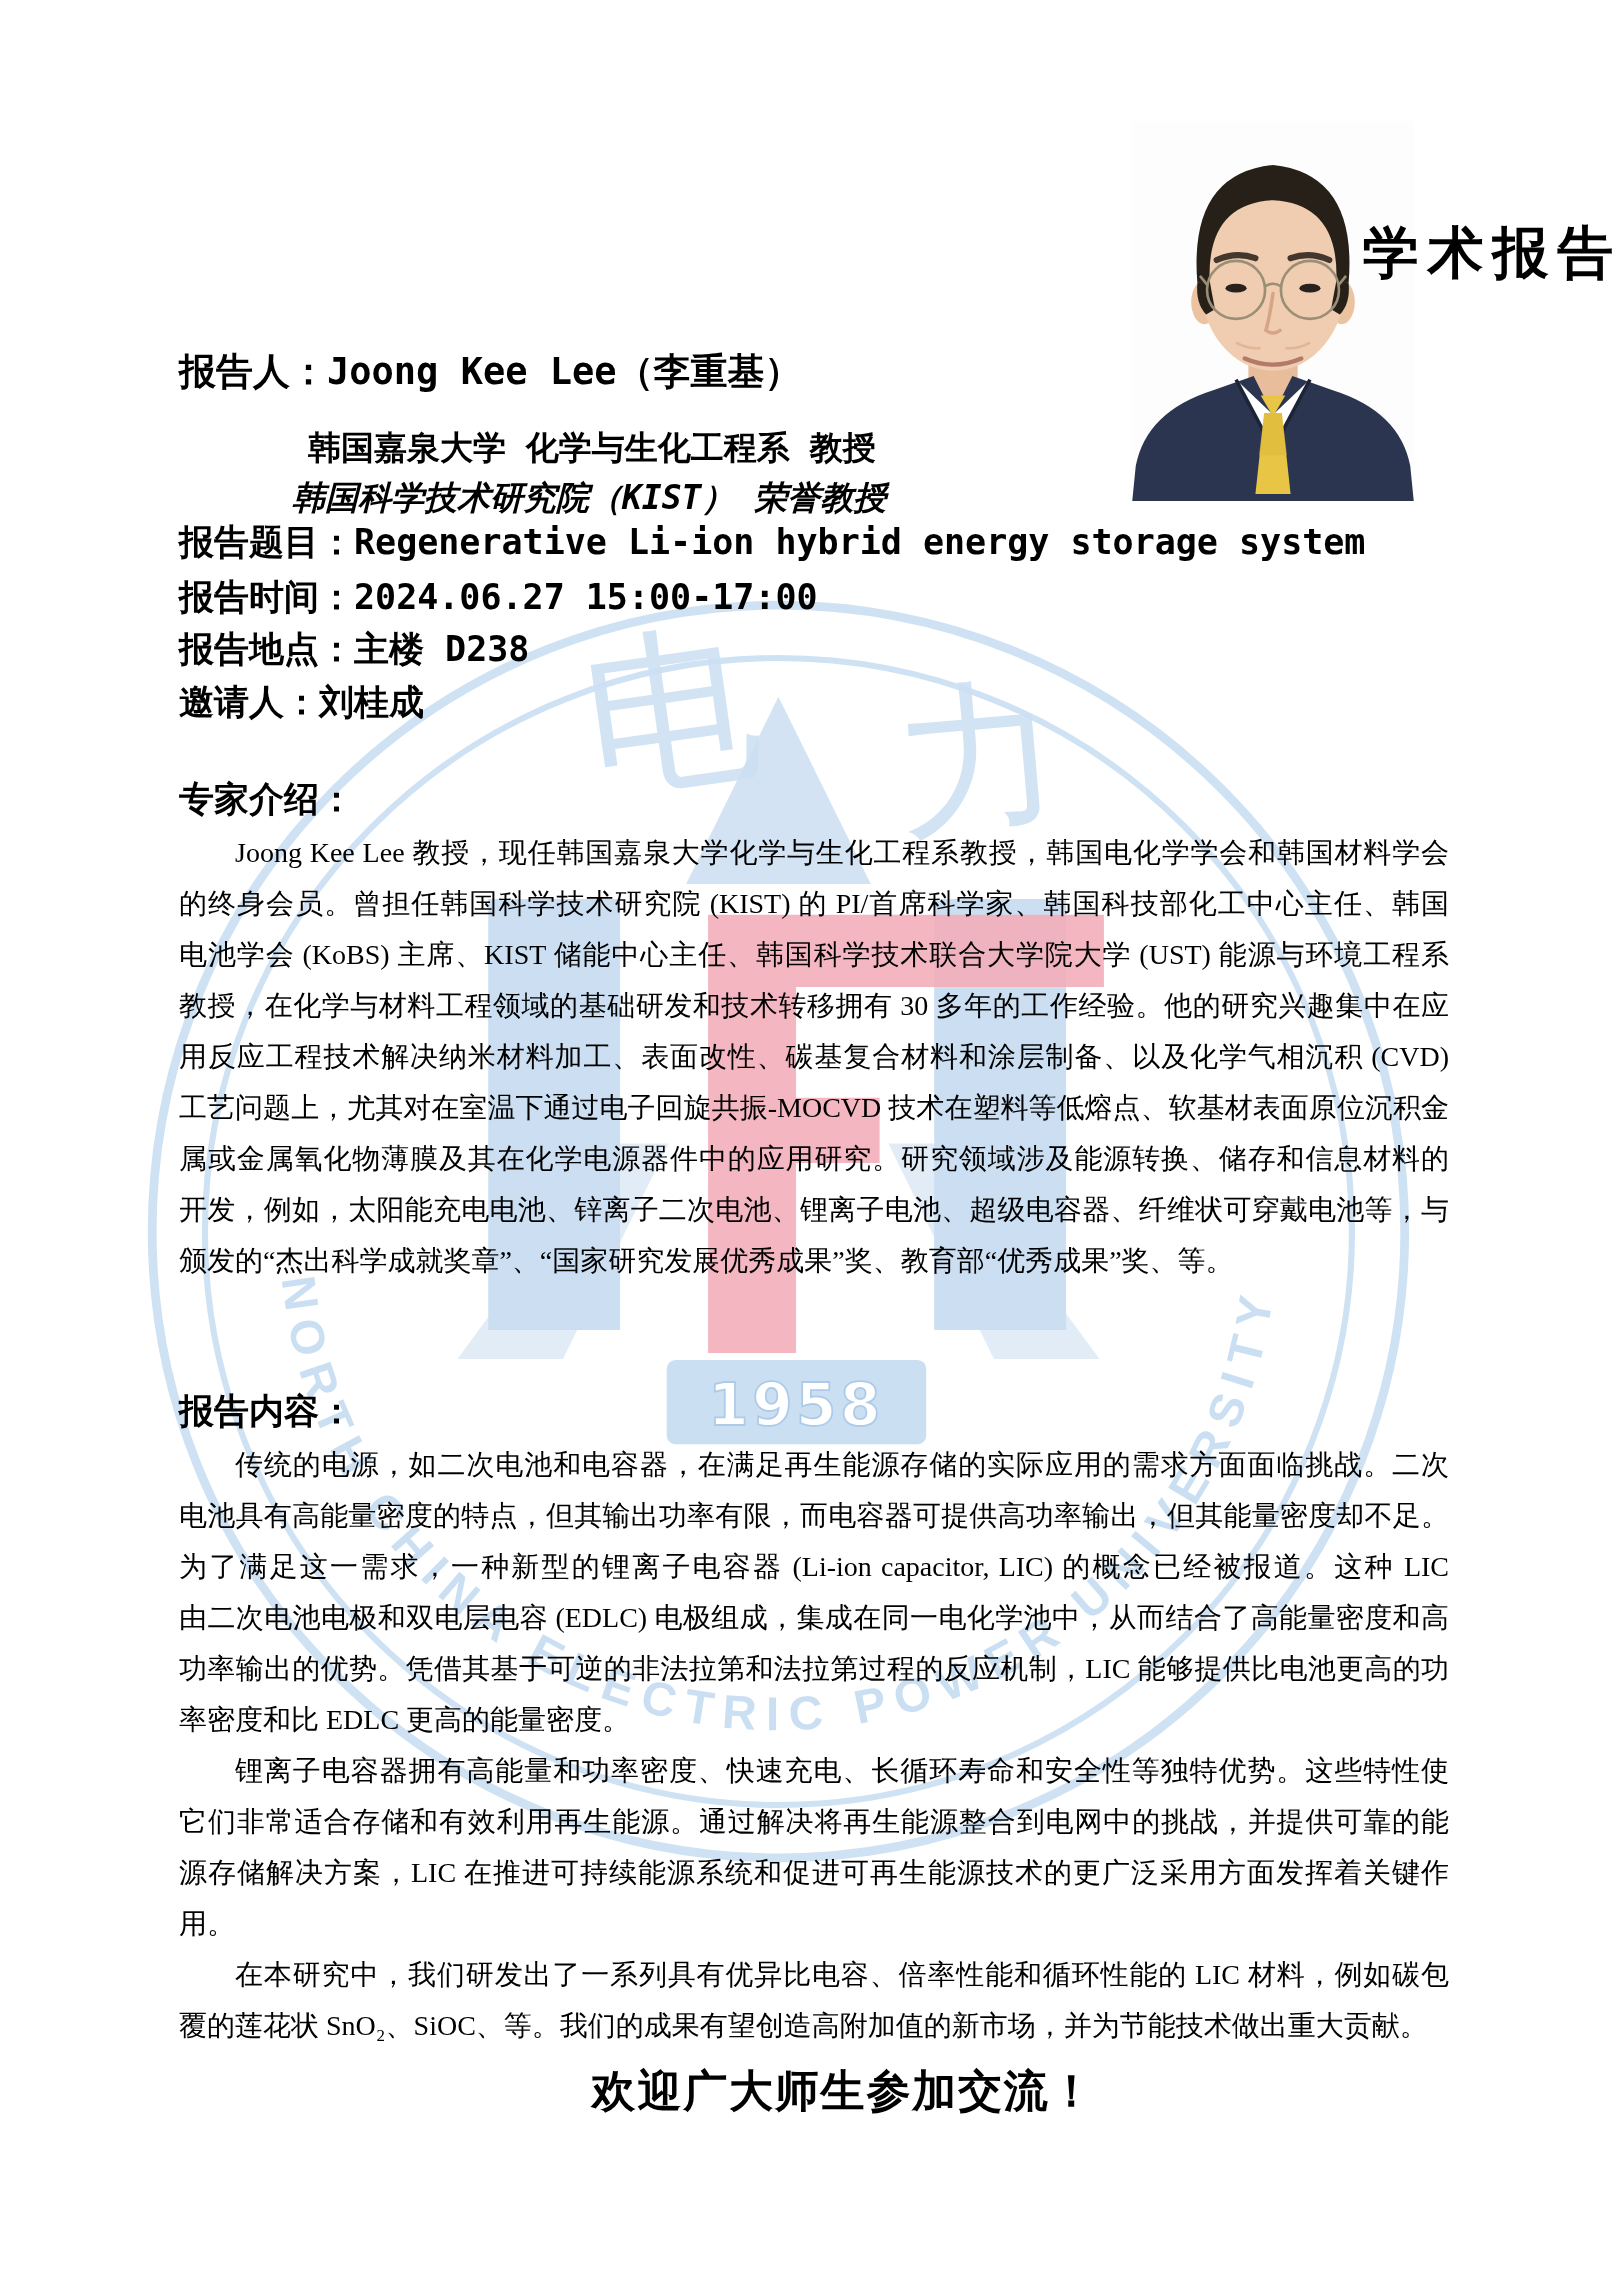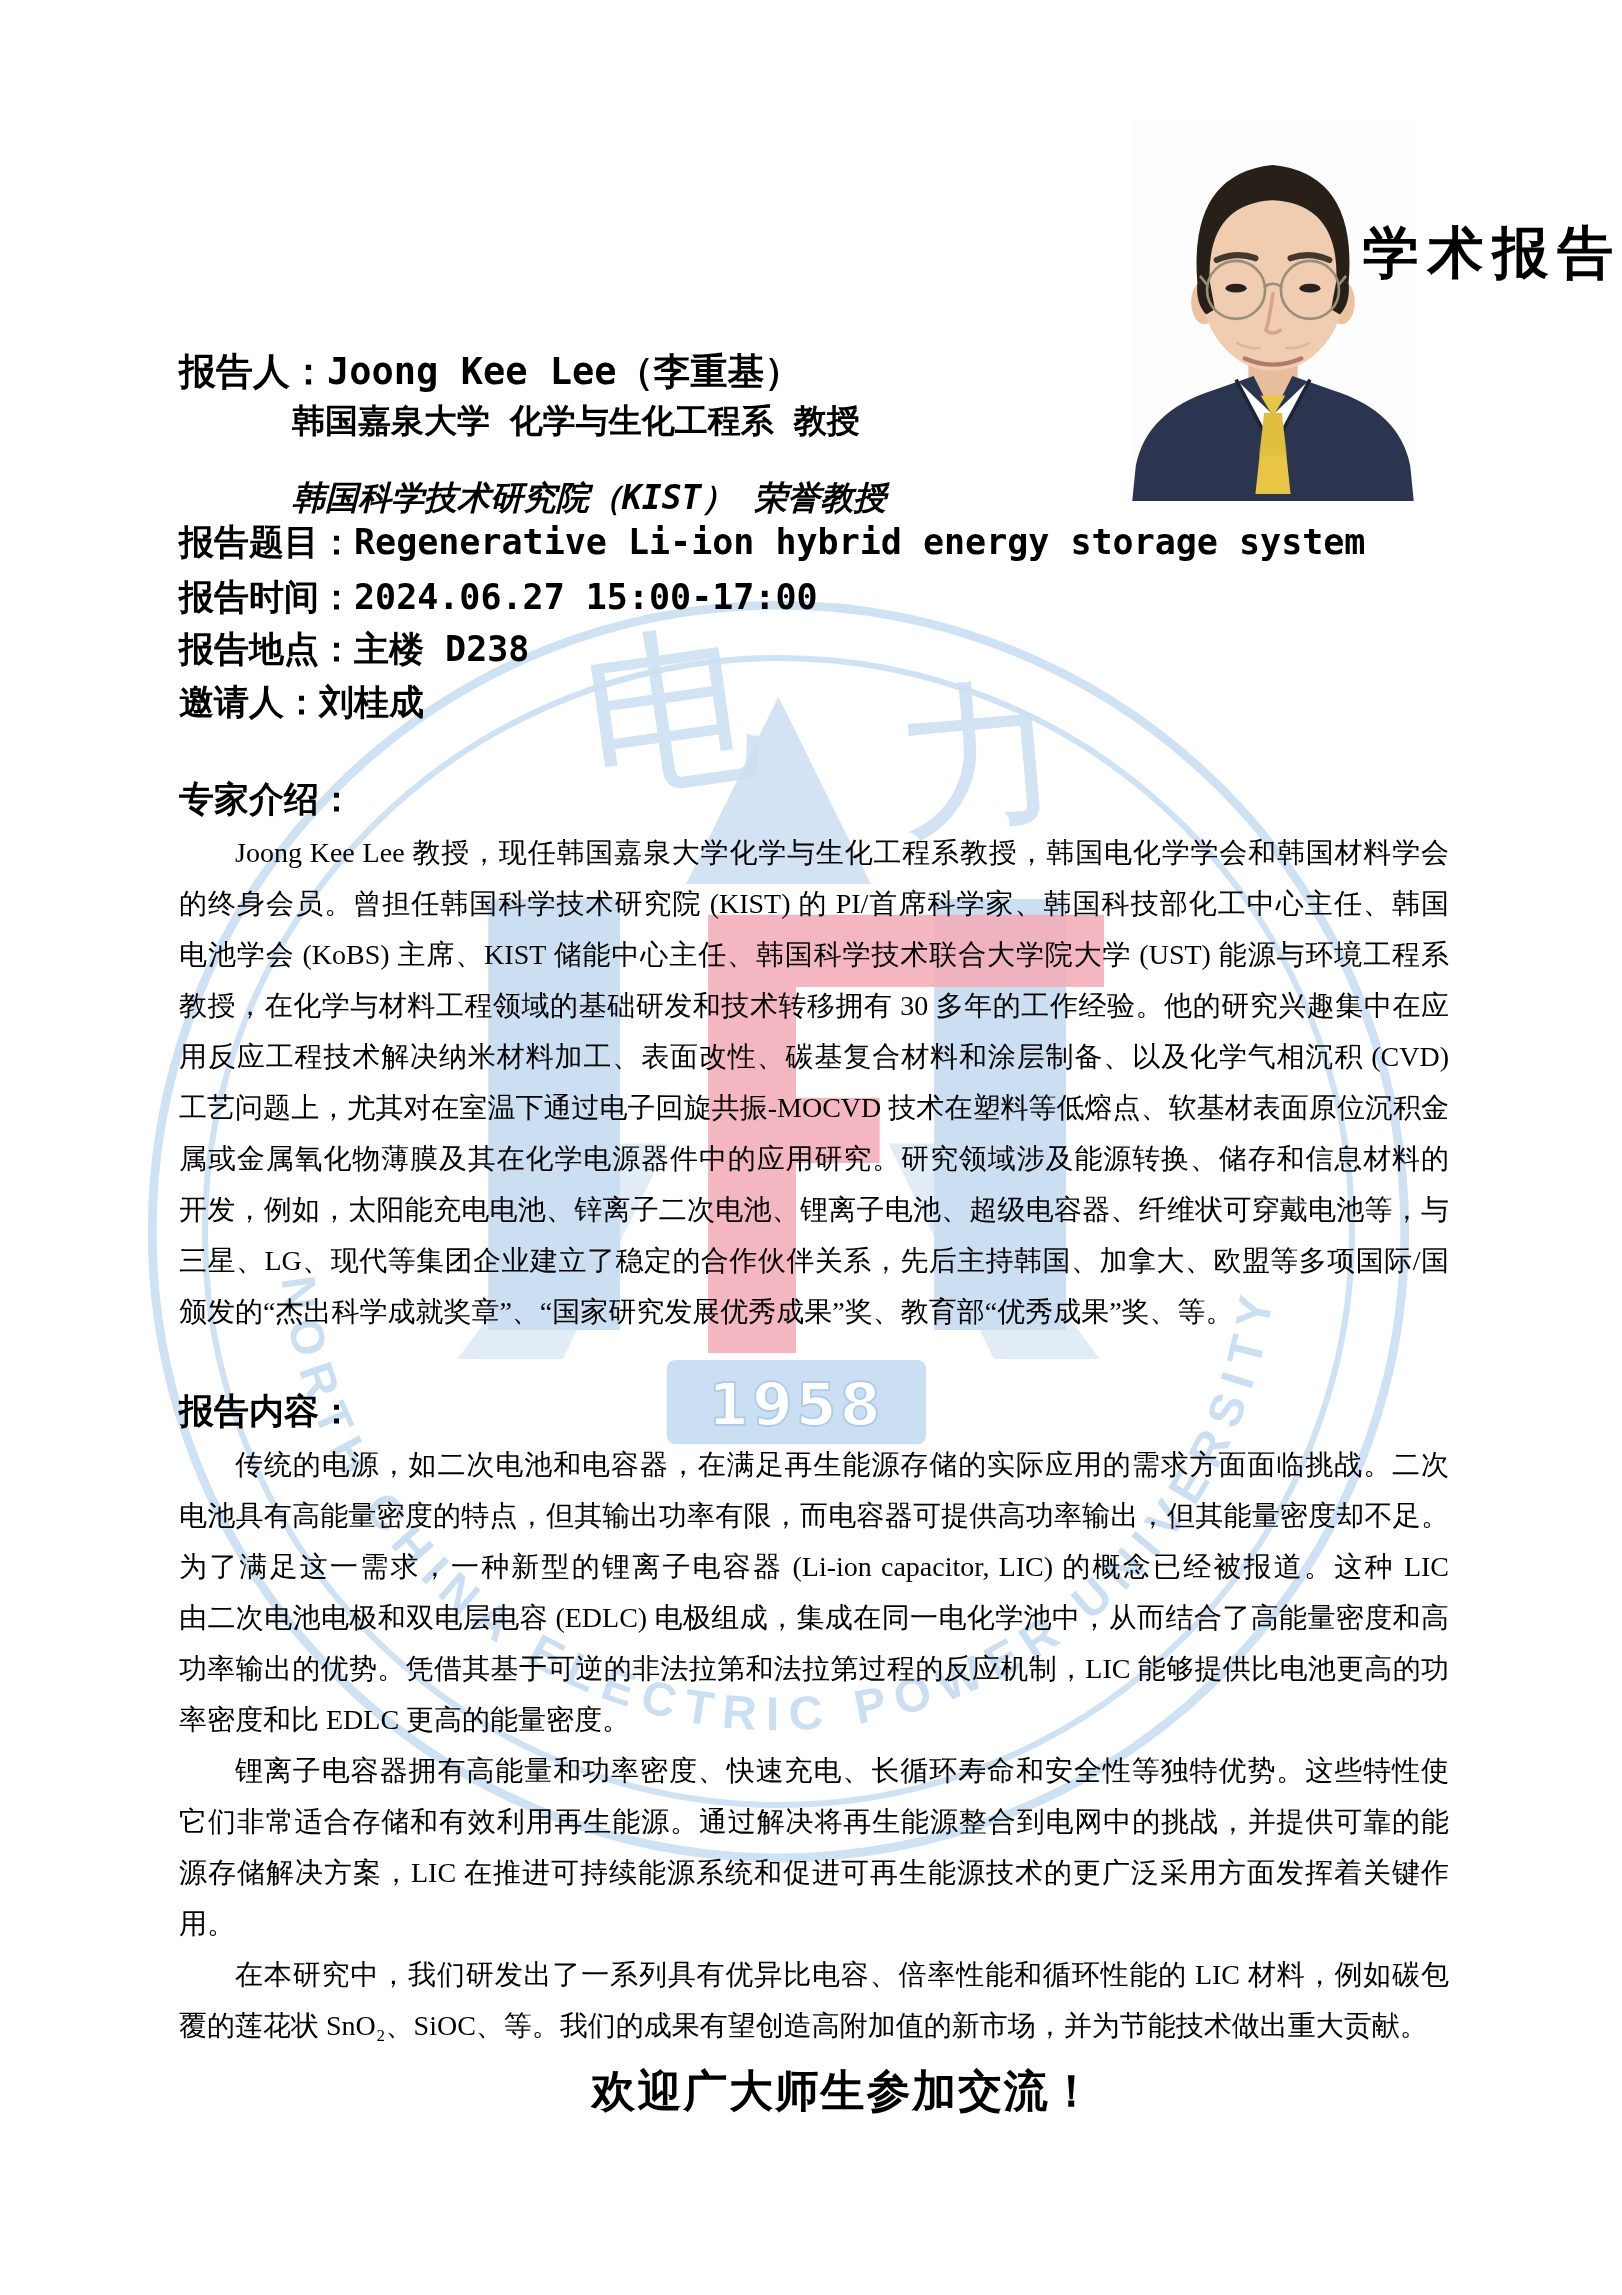--- a/index.html
+++ b/index.html
@@ -6,21 +6,21 @@
   .page{position:relative;width:1622px;height:2295px;background:#ffffff;overflow:hidden;
         font-family:"Liberation Sans","DejaVu Sans",sans-serif;color:#000;}
   
   .wm{position:absolute;left:0;top:0;z-index:0;pointer-events:none;}
   
   .fg{position:absolute;z-index:2;}
   .doc-title{top:216px;left:0;width:100%;text-align:right;
              font-weight:700;font-size:56px;letter-spacing:8.8px;padding-left:23px;box-sizing:border-box;}
   .speaker-line{top:347px;left:179px;font-weight:700;font-size:37px;white-space:nowrap;}
   .speaker-line .latinish{font-family:"DejaVu Sans Mono","Liberation Sans",monospace;font-weight:700;margin-top:6px;}
-  .aff1{top:399px;}
+  .aff1{top:426px;margin-left:16px;}
   .aff2{top:476px;font-style:italic;}
   .aff{left:292px;font-weight:700;font-size:33px;white-space:nowrap;
        font-family:"DejaVu Sans Mono","Liberation Sans",monospace;}
   .meta{left:179px;font-weight:700;font-size:35px;white-space:nowrap;}
   .meta .val{font-family:"DejaVu Sans Mono","Liberation Sans",monospace;font-weight:700;}
   .m-topic{top:519px;} .m-time{top:574px;} .m-venue{top:626px;} .m-inviter{top:679px;}
   .organizer{top:721px;right:163px;font-weight:700;font-size:35px;}
   .sec-heading{left:179px;font-weight:700;font-size:35px;}
   .h-bio{top:776px;} .h-content{top:1388px;}
   .lines{left:179px;width:1270px;}
@@ -141,21 +141,20 @@
   <div class="fg sec-heading h-bio">专家介绍：</div>
   <div class="fg lines bio-lines">
       <div class="tline first">Joong Kee Lee 教授，现任韩国嘉泉大学化学与生化工程系教授，韩国电化学学会和韩国材料学会</div>
       <div class="tline">的终身会员。曾担任韩国科学技术研究院 (KIST) 的 PI/首席科学家、韩国科技部化工中心主任、韩国</div>
       <div class="tline">电池学会 (KoBS) 主席、KIST 储能中心主任、韩国科学技术联合大学院大学 (UST) 能源与环境工程系</div>
       <div class="tline">教授，在化学与材料工程领域的基础研发和技术转移拥有 30 多年的工作经验。他的研究兴趣集中在应</div>
       <div class="tline">用反应工程技术解决纳米材料加工、表面改性、碳基复合材料和涂层制备、以及化学气相沉积 (CVD)</div>
       <div class="tline">工艺问题上，尤其对在室温下通过电子回旋共振-MOCVD 技术在塑料等低熔点、软基材表面原位沉积金</div>
       <div class="tline">属或金属氧化物薄膜及其在化学电源器件中的应用研究。研究领域涉及能源转换、储存和信息材料的</div>
       <div class="tline">开发，例如，太阳能充电电池、锌离子二次电池、锂离子电池、超级电容器、纤维状可穿戴电池等，与</div>
-      <div class="tline">三星、LG、现代等集团企业建立了稳定的合作伙伴关系，先后主持韩国、加拿大、欧盟等多项国际/国</div>
       <div class="tline plast">颁发的“杰出科学成就奖章”、“国家研究发展优秀成果”奖、教育部“优秀成果”奖、等。</div>
     </div>
 
   <div class="fg sec-heading h-content">报告内容：</div>
   <div class="fg lines content-lines">
     <div>
         <div class="tline first">传统的电源，如二次电池和电容器，在满足再生能源存储的实际应用的需求方面面临挑战。二次</div>
         <div class="tline">电池具有高能量密度的特点，但其输出功率有限，而电容器可提供高功率输出，但其能量密度却不足。</div>
         <div class="tline">为了满足这一需求，一种新型的锂离子电容器 (Li-ion capacitor, LIC) 的概念已经被报道。这种 LIC</div>
         <div class="tline">由二次电池电极和双电层电容 (EDLC) 电极组成，集成在同一电化学池中，从而结合了高能量密度和高</div>

